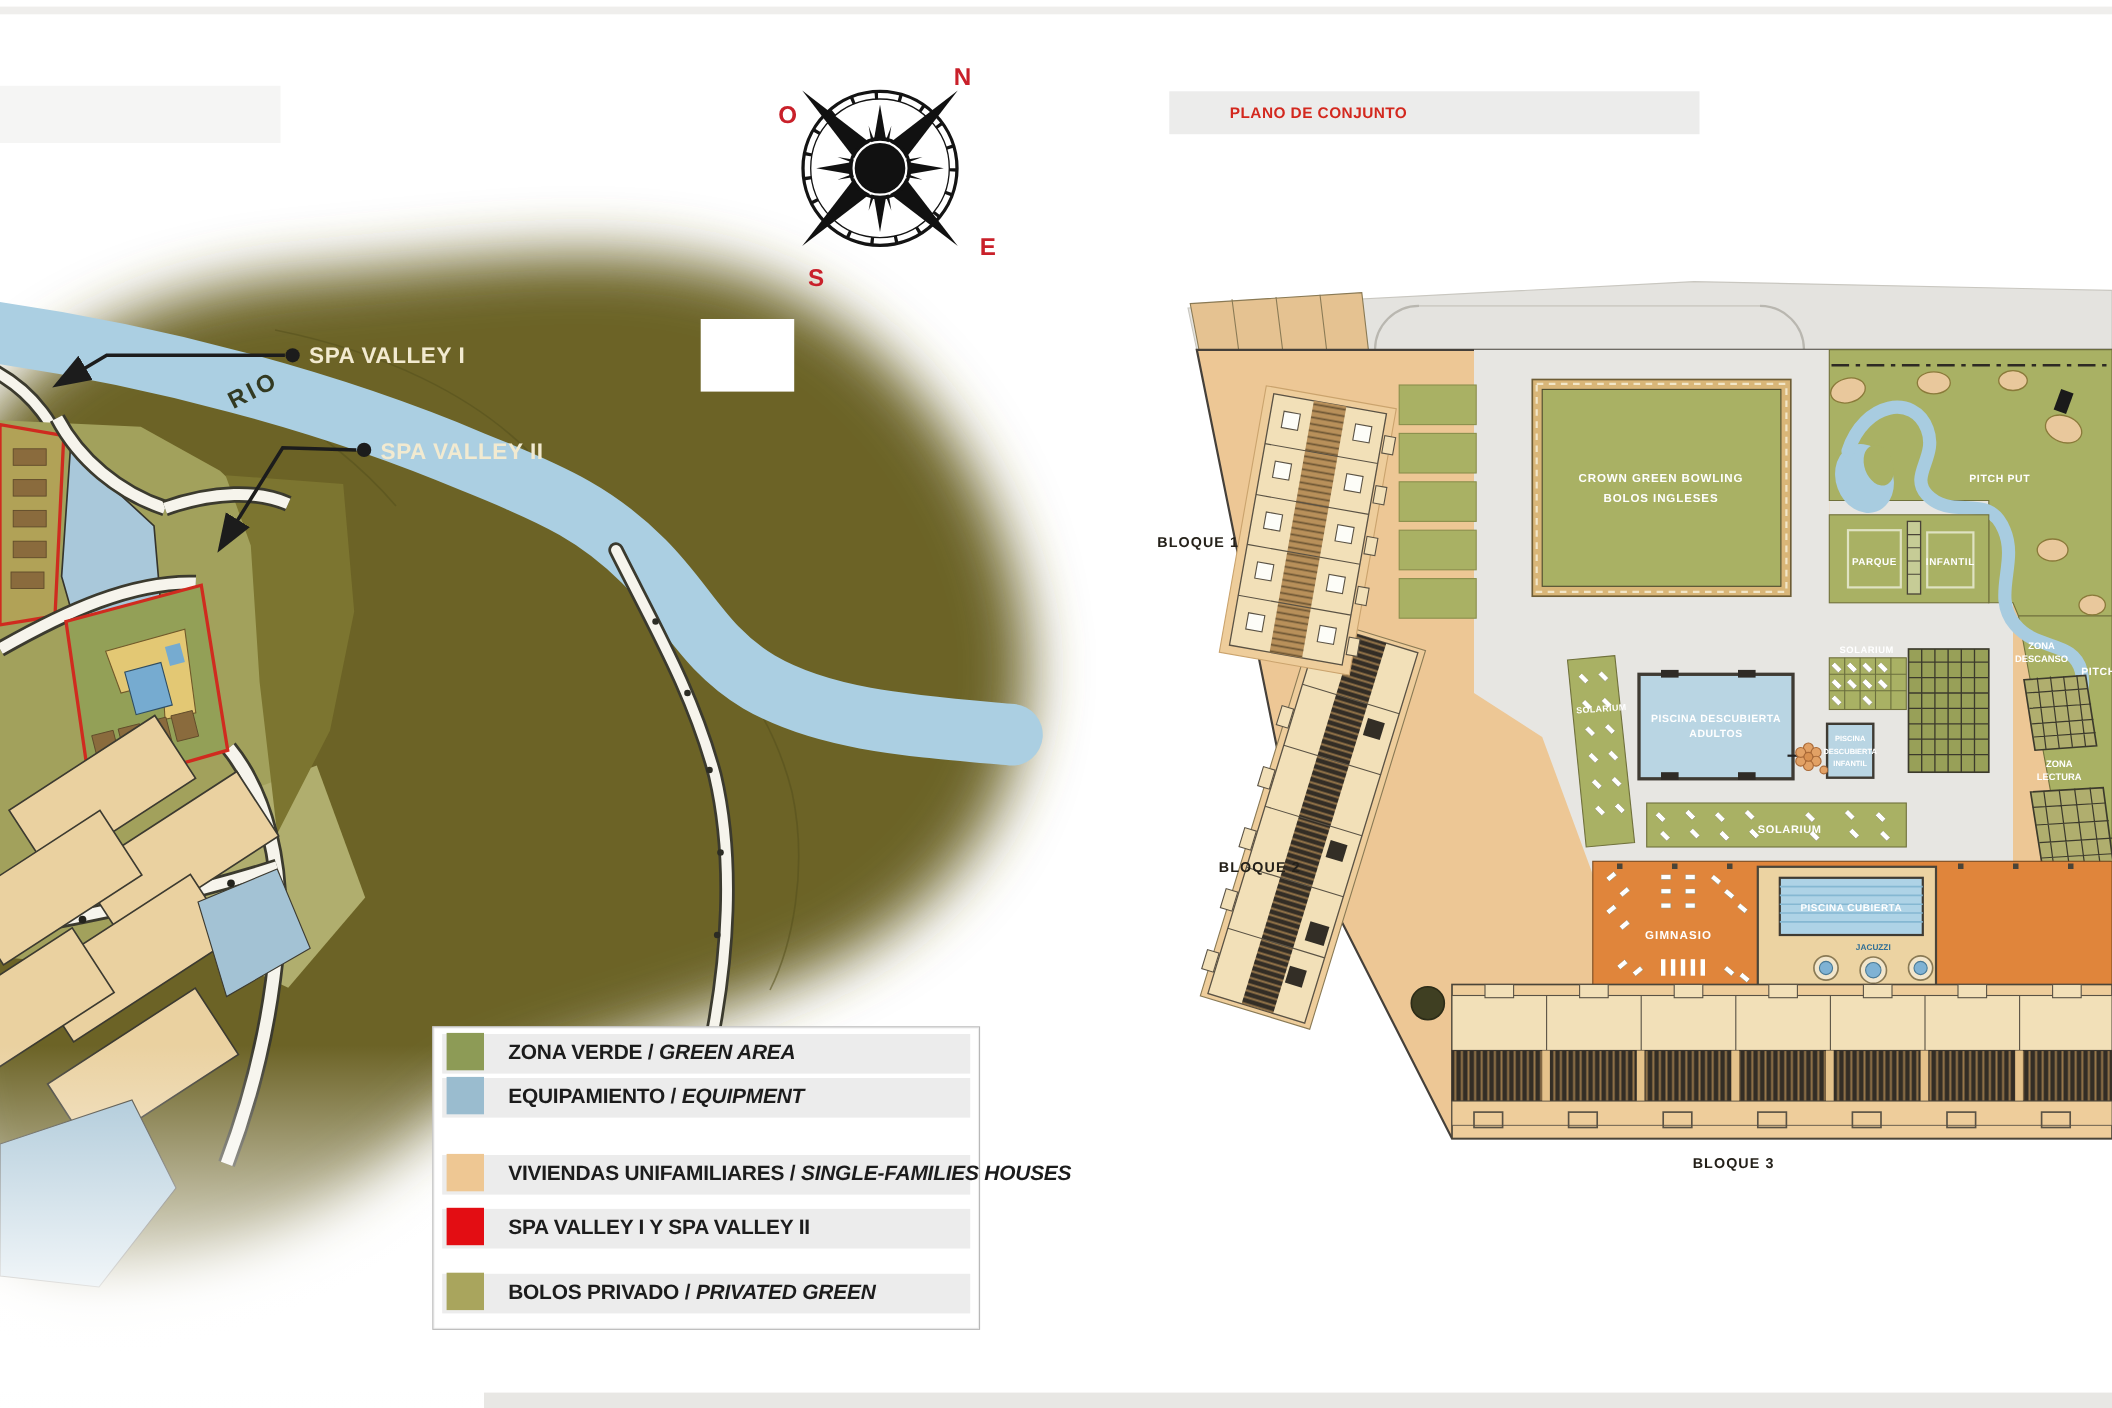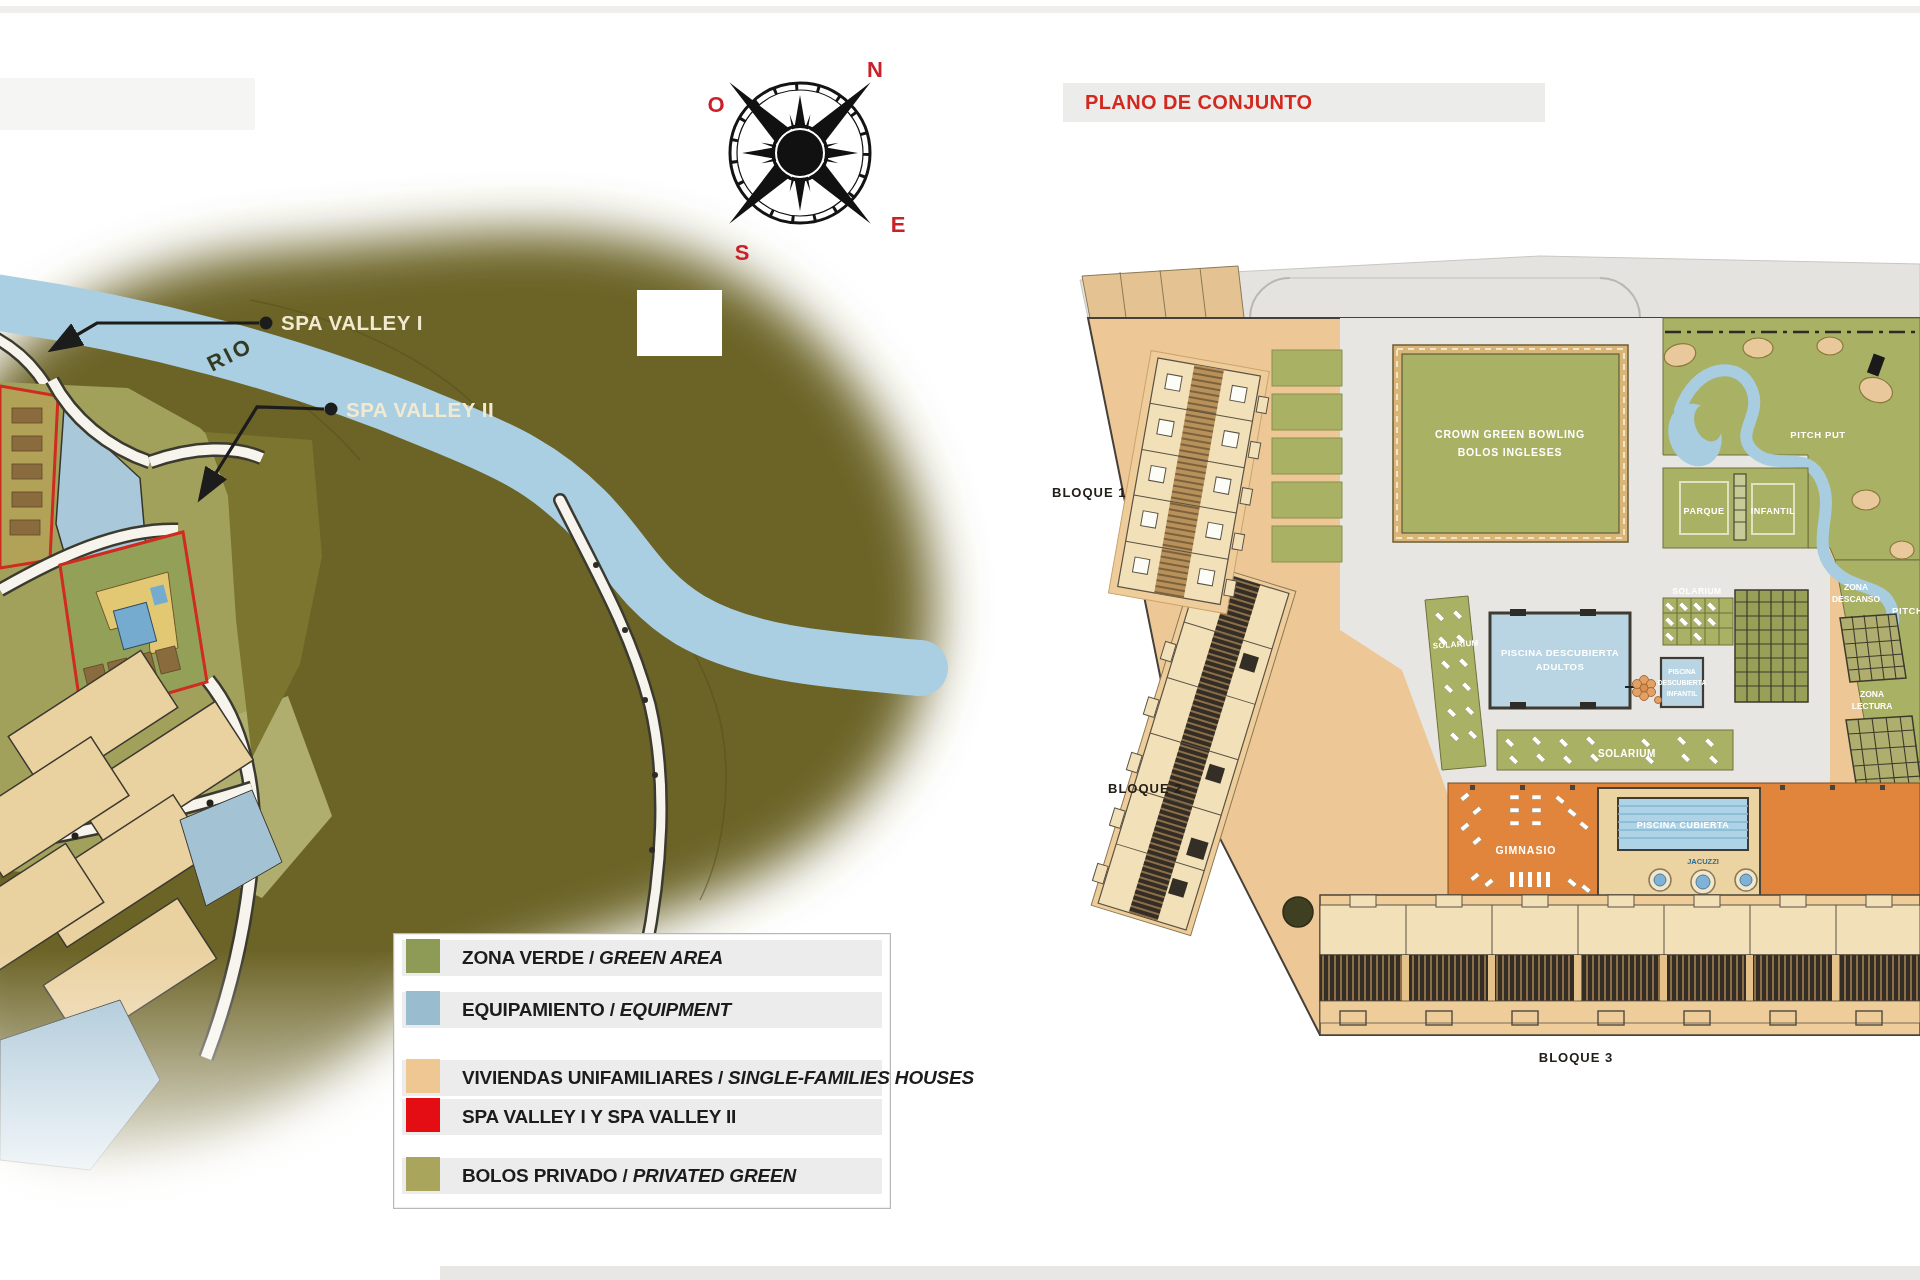--- a/index.html
+++ b/index.html
@@ -5,22 +5,22 @@
   html,body{margin:0;padding:0;background:#fff;}
   #stage{position:relative;width:1920px;height:1280px;background:#ffffff;overflow:hidden;
          font-family:"Liberation Sans",sans-serif;}
   .strip-top{position:absolute;left:0;top:6px;width:1920px;height:7px;background:#efeeec;}
   .strip-bottom{position:absolute;left:0;top:1266px;width:1920px;height:14px;background:#e8e7e4;}
   .faint-block{position:absolute;left:0;top:78px;width:255px;height:52px;background:#f5f5f4;}
   #left-svg{position:absolute;left:0;top:0;}
   #plan-svg{position:absolute;left:1040px;top:250px;}
   
   #title-bar{position:absolute;left:1063px;top:83px;width:482px;height:39px;background:#ececeb;}
-  #title-bar .t{display:block;padding-left:22px;line-height:39px;font-weight:bold;
-                font-size:20px;letter-spacing:.4px;}
+  #title-bar .t{display:block;padding-left:55px;line-height:39px;font-weight:bold;
+                font-size:14px;letter-spacing:.4px;}
   
   #legend{position:absolute;left:393px;top:933px;width:498px;height:276px;background:#fff;
           border:1px solid #b8b8b8;box-sizing:border-box;box-shadow:0 0 0 1px #eee inset;}
   .lg-row{position:absolute;left:8px;width:480px;height:36px;background:#ececec;}
   .lg-sw{position:absolute;left:4px;top:-1px;width:34px;height:34px;}
   .lg-tx{position:absolute;left:60px;top:0;line-height:36px;font-size:19px;font-weight:bold;
          color:#1c1c1c;letter-spacing:-.2px;white-space:nowrap;}
   .lg-tx i{font-style:italic;}
   svg text{font-family:"Liberation Sans",sans-serif;}
   .plan-lab{font-weight:bold;fill:#ffffff;}
@@ -225,25 +225,25 @@
         <text x="-58" y="107" fill="#c9202a">S</text>
       </g>
     </g>
   </svg>
 
   <div id="legend">
     <div class="lg-row" style="top:6px">
       <div class="lg-sw" style="background: rgb(141, 155, 86);"></div>
       <div class="lg-tx"><span>ZONA VERDE / </span><i>GREEN AREA</i></div>
     </div>
-    <div class="lg-row" style="top:58px">
+    <div class="lg-row" style="top:46px">
       <div class="lg-sw" style="background: rgb(154, 188, 207);"></div>
       <div class="lg-tx"><span>EQUIPAMIENTO / </span><i>EQUIPMENT</i></div>
     </div>
-    <div class="lg-row" style="top:126px">
+    <div class="lg-row" style="top:116px">
       <div class="lg-sw" style="background: rgb(238, 199, 147);"></div>
       <div class="lg-tx"><span>VIVIENDAS UNIFAMILIARES / </span><i>SINGLE-FAMILIES HOUSES</i></div>
     </div>
     <div class="lg-row" style="top:165px">
       <div class="lg-sw" style="background: rgb(227, 13, 19);"></div>
       <div class="lg-tx"><span>SPA VALLEY I Y SPA VALLEY II</span><i></i></div>
     </div>
     <div class="lg-row" style="top:224px">
       <div class="lg-sw" style="background: rgb(169, 165, 93);"></div>
       <div class="lg-tx"><span>BOLOS PRIVADO / </span><i>PRIVATED GREEN</i></div>

